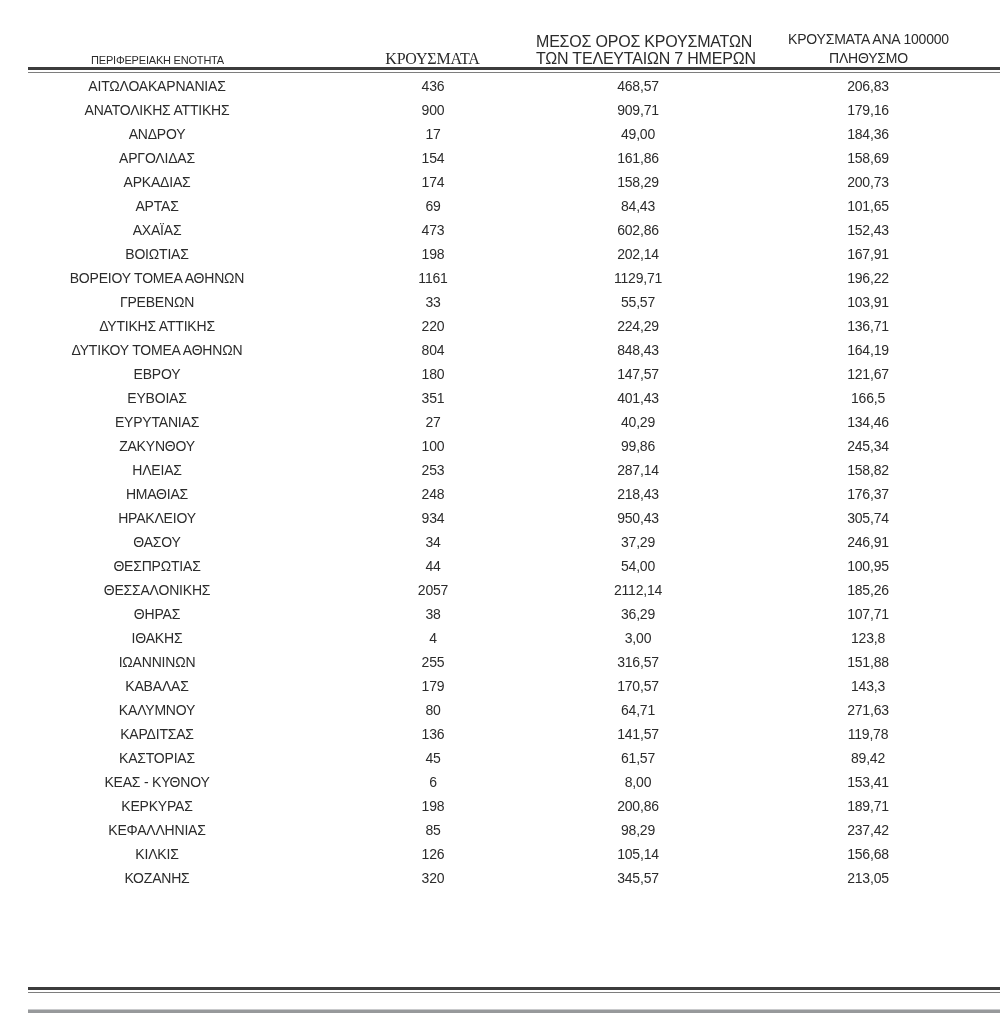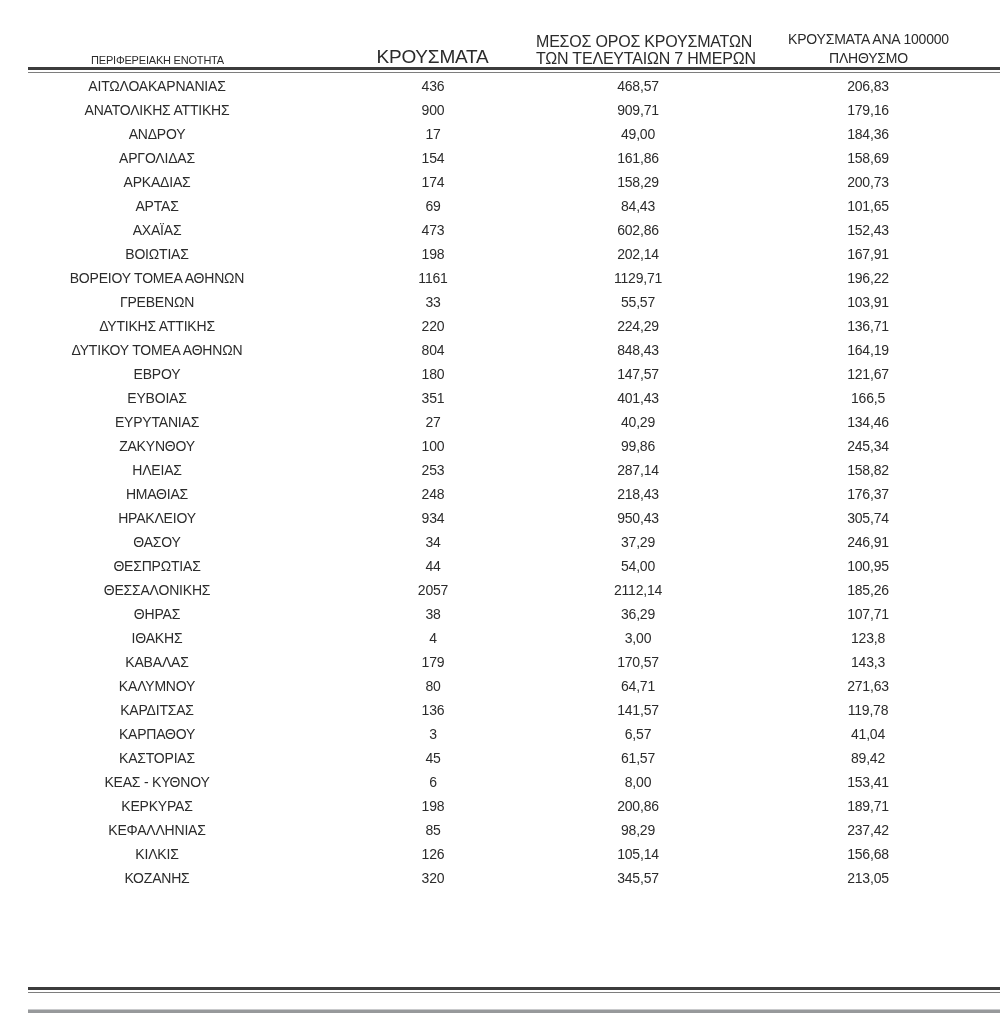--- a/index.html
+++ b/index.html
@@ -26,21 +26,21 @@
     overflow:visible;
   }
   
   .c1{padding:0 9px 0 0;}
   .c2{padding:0 0 0 36px;}
   .c3{padding:0 12px 0 0;}
   .c4{padding:0 17px 0 0;}
   thead tr{height:74px;}
   thead th{vertical-align:bottom; font-weight:400; letter-spacing:-0.2px;}
   th.h-region{padding-bottom:8px; font-size:11px;}
-  th.h-cases{padding-bottom:6px; font-size:19px;}
+  th.h-cases{padding-bottom:6px; font-size:16px;font-family:Liberation Serif, serif;}
   th.h-avg7{padding-bottom:7px; font-size:16px; line-height:17px;}
   th.h-per100k{padding-bottom:6px; font-size:14px; line-height:19px;}
   th.h-region{padding-right:9px;}
   th.h-cases{padding-left:36px;}
   th.h-avg7{padding-right:12px;}
   th.h-per100k{padding-right:17px;}
   tbody td{
     height:24px;
     font-size:14px;
     letter-spacing:-0.2px;
@@ -225,44 +225,44 @@
           <td class="c3">36,29</td>
           <td class="c4">107,71</td>
         </tr>
         <tr>
           <td class="c1">ΙΘΑΚΗΣ</td>
           <td class="c2">4</td>
           <td class="c3">3,00</td>
           <td class="c4">123,8</td>
         </tr>
         <tr>
+          <td class="c1">ΙΩΑΝΝΙΝΩΝ</td>
+          <td class="c2">255</td>
+          <td class="c3">316,57</td>
+          <td class="c4">151,88</td>
+        </tr>
+        <tr>
           <td class="c1">ΚΑΒΑΛΑΣ</td>
           <td class="c2">179</td>
           <td class="c3">170,57</td>
           <td class="c4">143,3</td>
         </tr>
         <tr>
           <td class="c1">ΚΑΛΥΜΝΟΥ</td>
           <td class="c2">80</td>
           <td class="c3">64,71</td>
           <td class="c4">271,63</td>
         </tr>
         <tr>
           <td class="c1">ΚΑΡΔΙΤΣΑΣ</td>
           <td class="c2">136</td>
           <td class="c3">141,57</td>
           <td class="c4">119,78</td>
         </tr>
         <tr>
-          <td class="c1">ΚΑΡΠΑΘΟΥ</td>
-          <td class="c2">3</td>
-          <td class="c3">6,57</td>
-          <td class="c4">41,04</td>
-        </tr>
-        <tr>
           <td class="c1">ΚΑΣΤΟΡΙΑΣ</td>
           <td class="c2">45</td>
           <td class="c3">61,57</td>
           <td class="c4">89,42</td>
         </tr>
         <tr>
           <td class="c1">ΚΕΑΣ - ΚΥΘΝΟΥ</td>
           <td class="c2">6</td>
           <td class="c3">8,00</td>
           <td class="c4">153,41</td>

